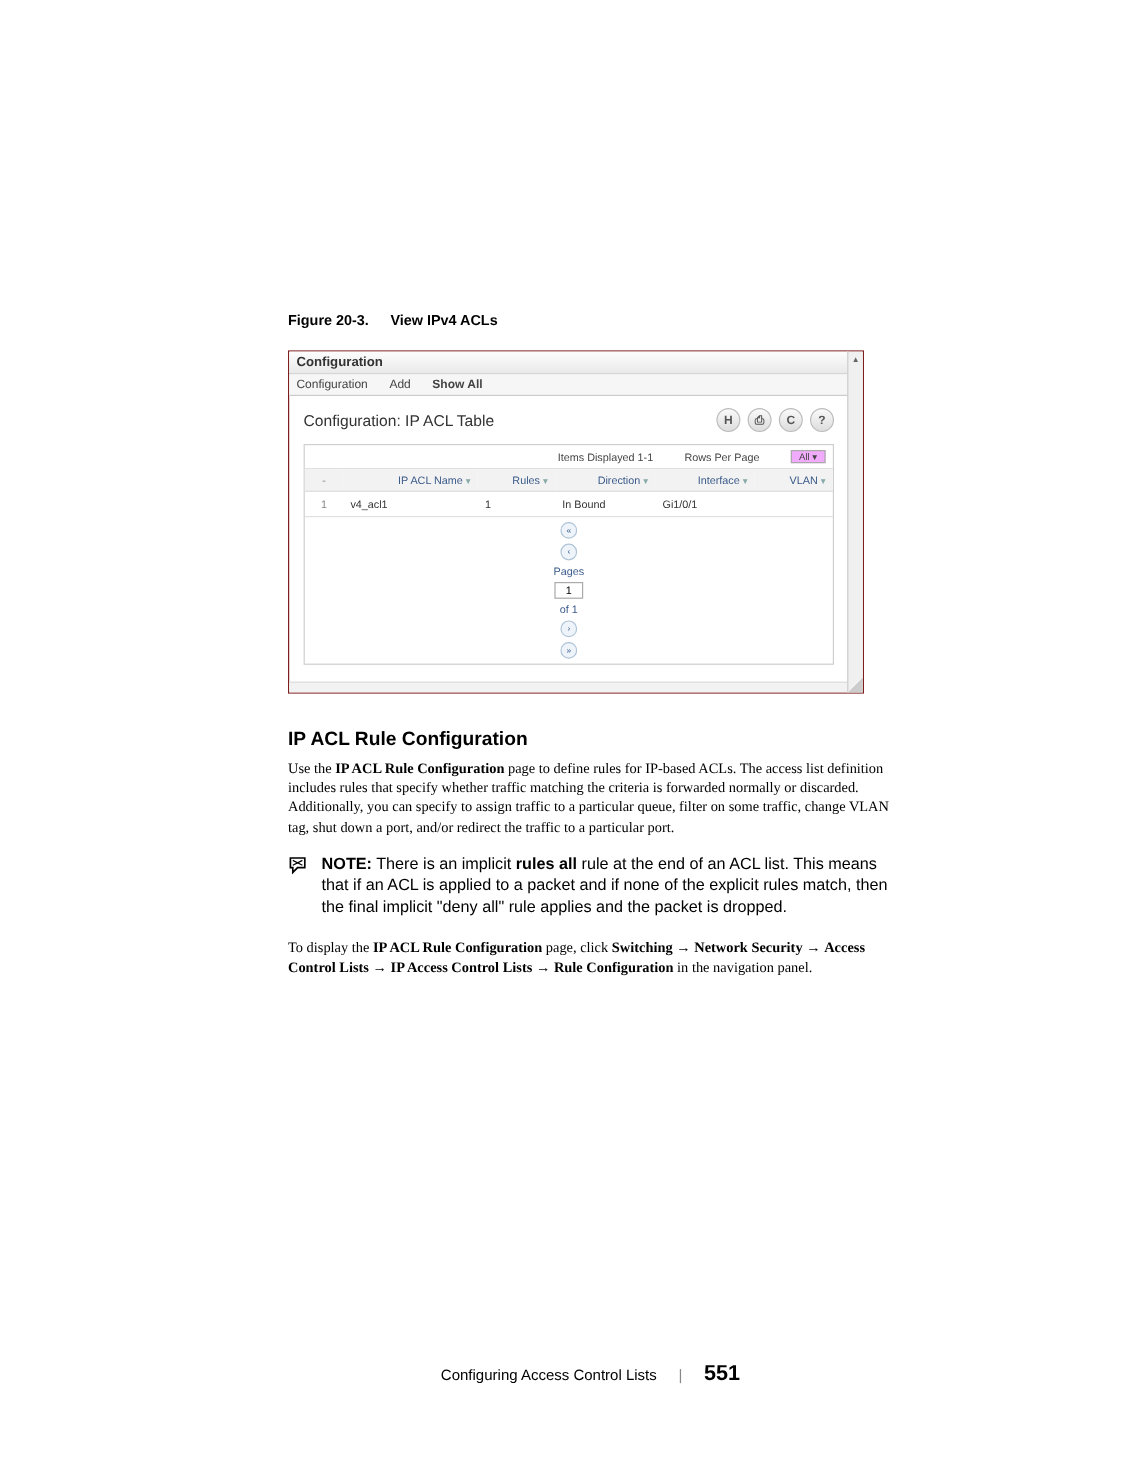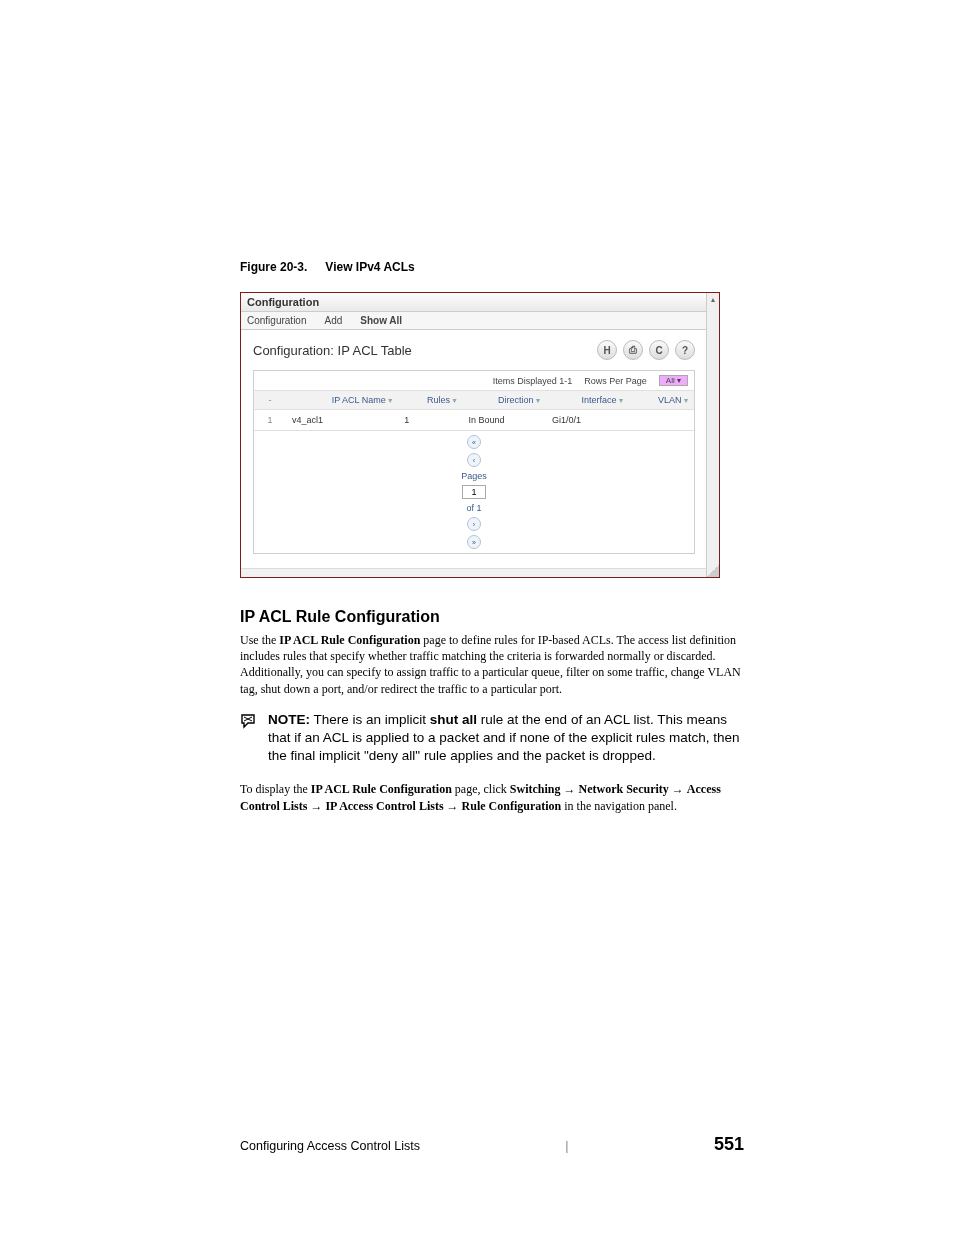--- a/index.html
+++ b/index.html
@@ -83,21 +83,21 @@
     border:1px solid #bbb;
     display:flex; align-items:center; justify-content:center;
     font-size:10px; font-weight:bold; color:#555;
   }
 
   .table-wrap {
     margin:2px 12px 14px 12px;
     border:1px solid #cfcfcf;
   }
   .table-toprow {
-    display:flex; justify-content:flex-end; gap:12px;
+    display:flex; justify-content:flex-end; gap:26px;
     padding:4px 6px;
     font-size:9px;
     color:#444;
     border-bottom:1px solid #e0e0e0;
     align-items:center;
   }
   .sel-all {
     font-size:8px; border:1px solid #aaa; padding:0 6px; background:#f0abfc;
   }
   .acl-table { width:100%; border-collapse:collapse; font-size:9px; }
@@ -167,21 +167,21 @@
     margin-top:2px;
     position:relative;
   }
   .note-icon svg { display:block; }
   .note-body .label { font-weight:bold; }
   strong.nav { font-weight:bold; }
   .arrow { font-family: Arial, sans-serif; }
 
   .footer {
     display:flex;
-    justify-content:space-between;
+    justify-content:center;
     align-items:baseline;
     gap:18px;
     font-size:12.5px;
     margin-top:320px;
     font-family: Arial, Helvetica, sans-serif;
     color:#000;
   }
   .footer .sep { color:#888; }
   .footer .pg { font-weight:bold; font-size:18px; }
 </style>
@@ -266,21 +266,21 @@
   </p>
 
   <div class="note-block">
     <div class="note-icon">
       <svg width="18" height="16" viewBox="0 0 18 16">
         <path d="M2 2 L14 2 L14 10 L8 10 L4 14 L4 10 L2 10 Z" fill="none" stroke="#000" stroke-width="1.4"></path>
         <path d="M4 4 L12 8 M4 8 L12 4" stroke="#000" stroke-width="1"></path>
       </svg>
     </div>
     <div class="note-body">
-      <span class="label">NOTE:</span><span> There is an implicit </span><strong>shut all</strong><span> rule at the end of an ACL list. This means that if an ACL is applied to a packet and if none of the explicit rules match, then the final implicit "deny all" rule applies and the packet is dropped.</span>
+      <span class="label">NOTE:</span><span> There is an implicit </span><strong>rules all</strong><span> rule at the end of an ACL list. This means that if an ACL is applied to a packet and if none of the explicit rules match, then the final implicit "deny all" rule applies and the packet is dropped.</span>
     </div>
   </div>
 
   <p class="body">
     <span>To display the </span><strong class="nav">IP ACL Rule Configuration</strong><span> page, click </span><strong class="nav">Switching</strong> <span class="arrow">→</span> <strong class="nav">Network Security</strong> <span class="arrow">→</span> <strong class="nav">Access Control Lists</strong> <span class="arrow">→</span> <strong class="nav">IP Access Control Lists</strong> <span class="arrow">→</span> <strong class="nav">Rule Configuration</strong><span> in the navigation panel.</span>
   </p>
 
   <div class="footer">
     <span>Configuring Access Control Lists</span>
     <span class="sep">|</span>

